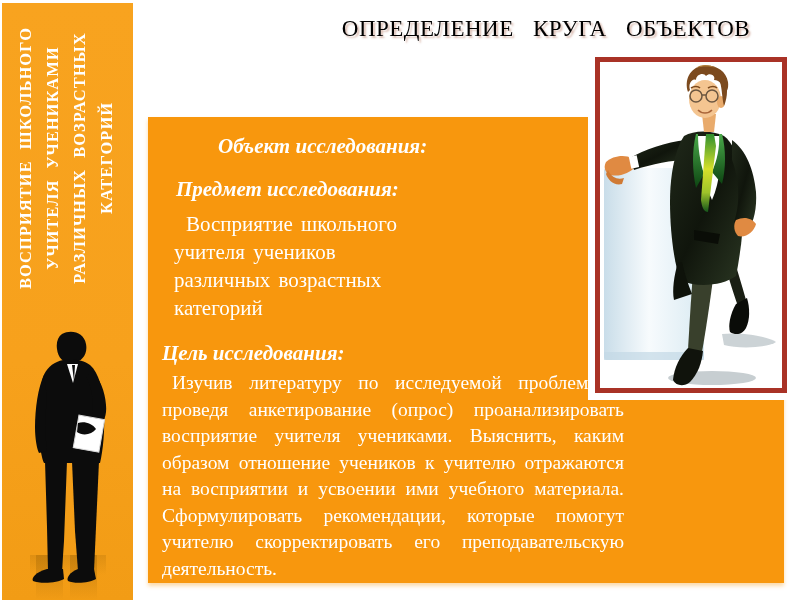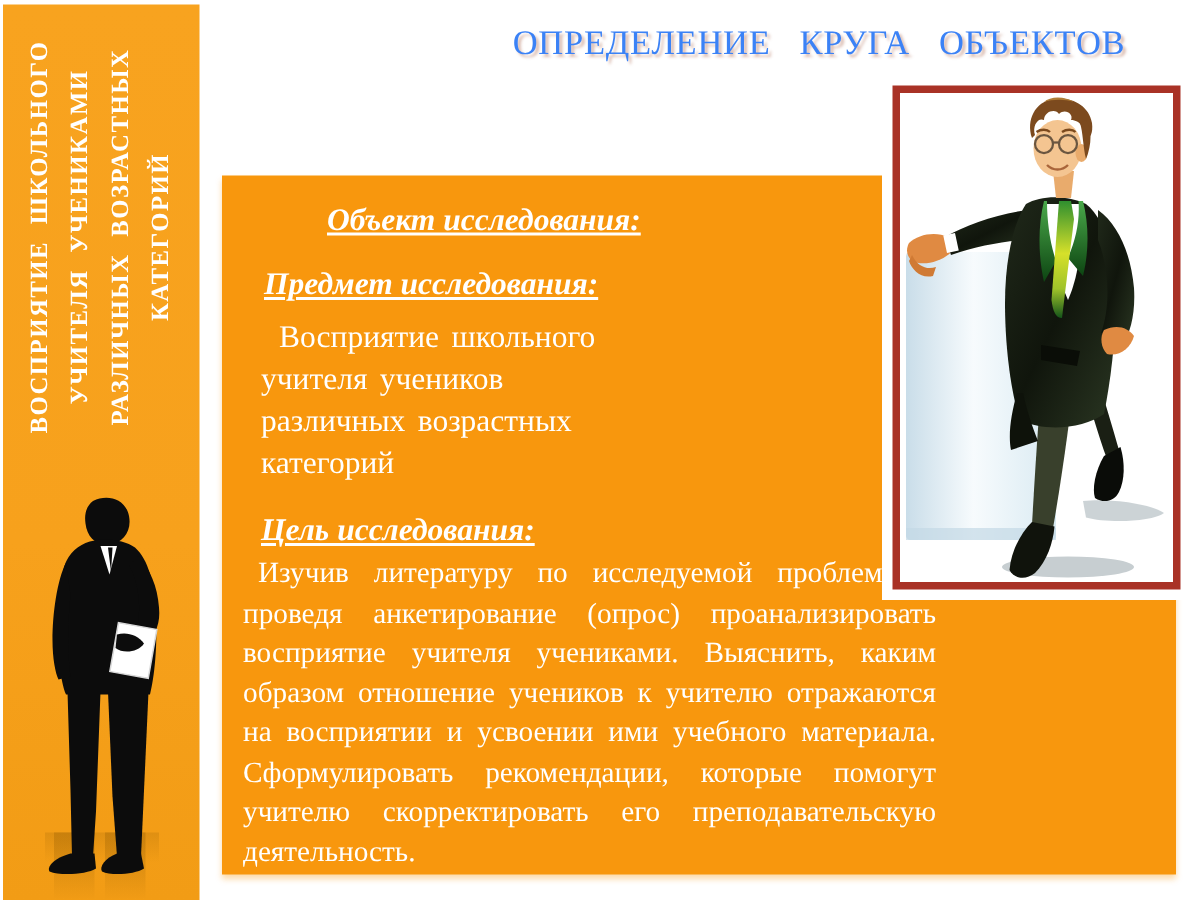--- a/index.html
+++ b/index.html
@@ -18,39 +18,39 @@
     transform:rotate(-90deg);
     color:#ffffff;font-weight:bold;font-size:16.5px;line-height:27px;
     text-align:center;letter-spacing:1px;word-spacing:6px;
   }
   .vtitle div{white-space:nowrap;}
   
   .silhouette{position:absolute;left:20px;top:331px;width:108px;height:269px;}
   
   .slide-title{
     position:absolute;left:300px;top:16px;width:492px;
-    text-align:center;color:#3b82f6;font-size:23px;font-weight:normal;
+    text-align:center;color:#000000;font-size:23px;font-weight:normal;
     letter-spacing:0.5px;word-spacing:13px;white-space:nowrap;
     text-shadow:2px 2px 2px rgba(150,60,30,0.35);
   }
   
   .content-box{
     position:absolute;left:148px;top:117px;width:636px;height:466px;
     background:#f8970d;
     box-shadow:0 3px 4px rgba(247,150,10,0.35);
     color:#ffffff;
   }
   .content-inner{position:absolute;left:14px;top:14px;width:610px;}
   .sec-heading{
-    font-weight:bold;font-style:italic;text-decoration:underline;
+    font-weight:bold;font-style:italic;
     font-size:21px;line-height:26px;white-space:nowrap;
   }
   .h-obj{margin-left:56px;margin-top:2px;}
   .h-pred{margin-left:14px;margin-top:17px;}
-  .h-cel{margin-left:12px;margin-top:18px;}
+  .h-cel{margin-left:0px;margin-top:18px;}
   .sec-body{font-size:21px;line-height:28px;word-spacing:3px;}
   .b-obj{margin-left:60px;margin-top:15px;width:232px;text-indent:8px;}
   .b-pred{margin-left:12px;margin-top:8px;width:250px;text-indent:12px;}
   .b-cel{
     margin-left:0px;margin-top:4px;width:462px;
     font-size:19.5px;line-height:26.5px;word-spacing:2.5px;
     text-indent:10px;text-align:justify;
   }
   
   .photo-frame{

